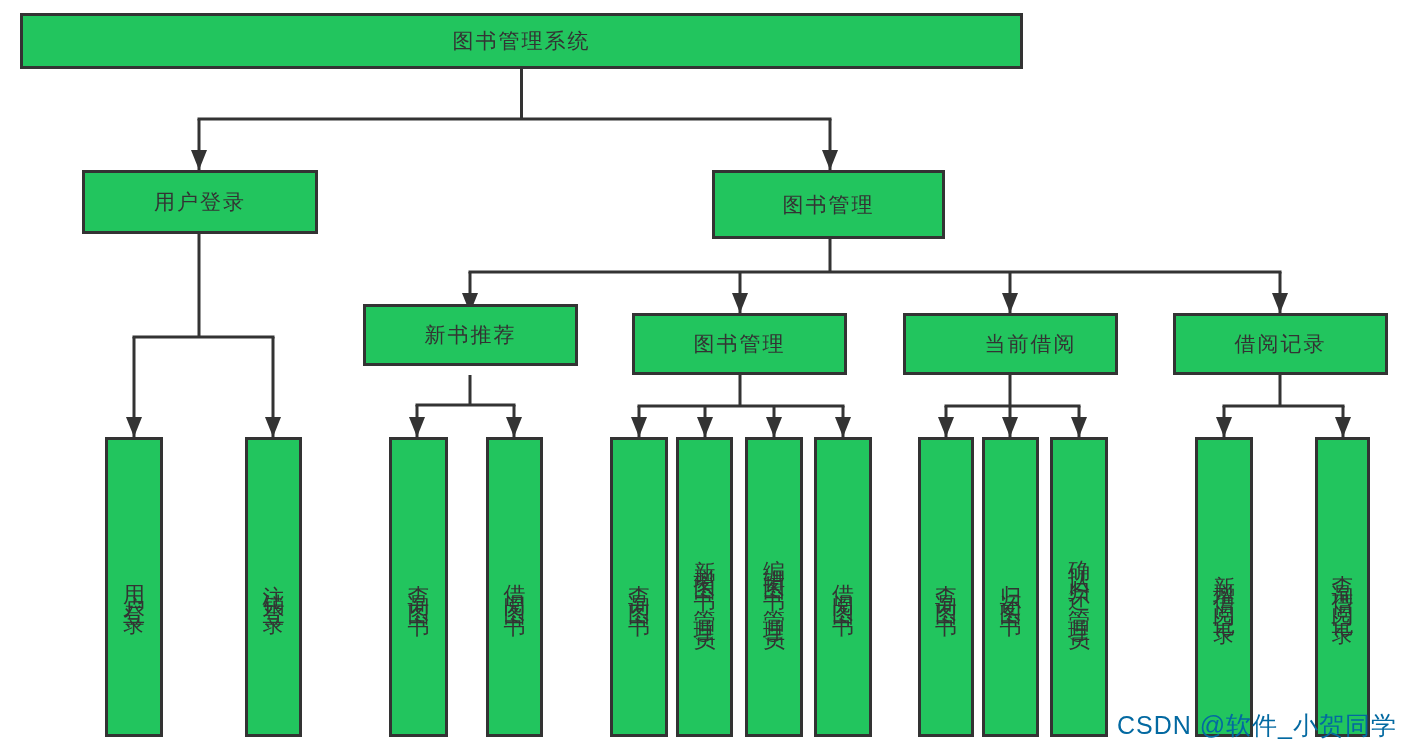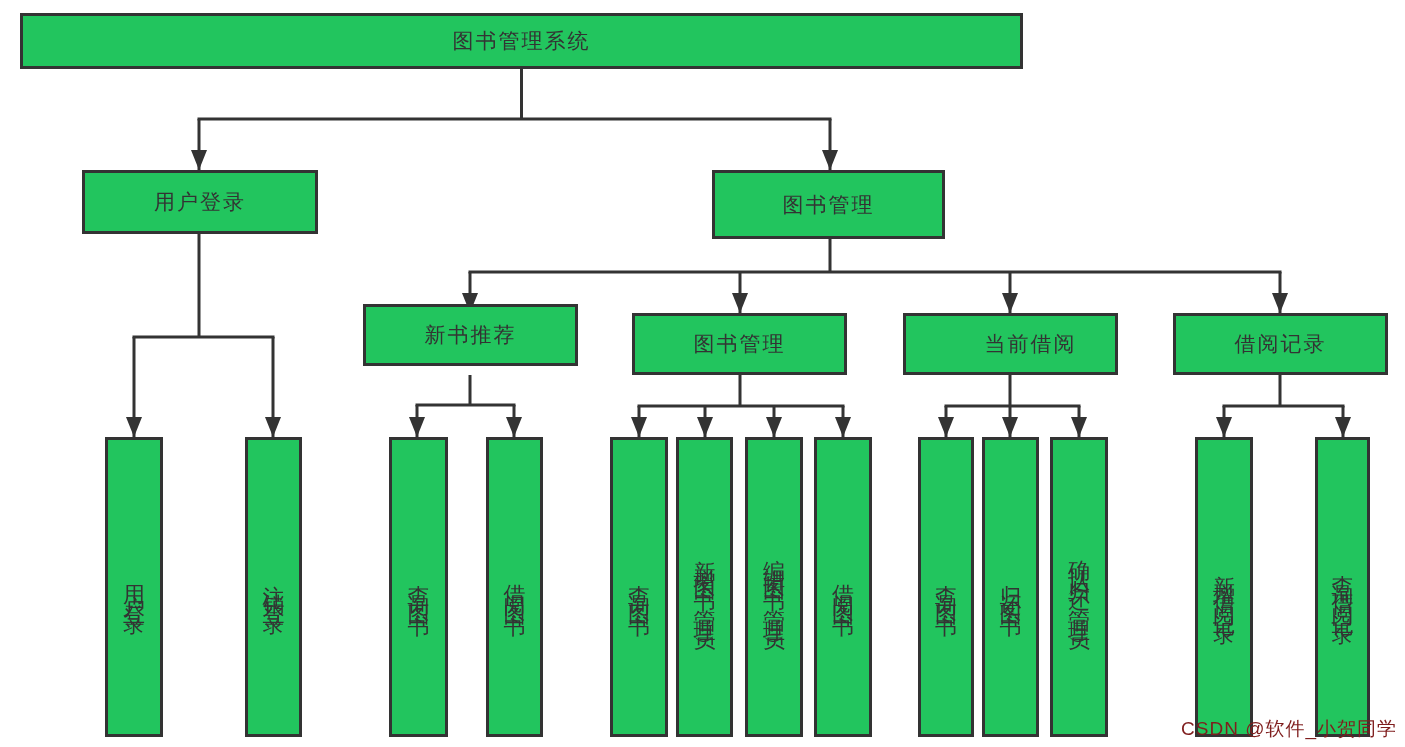--- a/index.html
+++ b/index.html
@@ -37,22 +37,22 @@
     writing-mode: vertical-rl;
     text-orientation: mixed;
     font-size: 22px;
     letter-spacing: 10px;
     line-height: 1;
   }
   .watermark {
     position: absolute;
     right: 8px;
     bottom: 5px;
-    font-size: 19px;
-    color: #7f1d1d;
+    font-size: 25px;
+    color: #0369a1;
     letter-spacing: 1px;
     white-space: nowrap;
   }
 </style>
 </head>
 <body>
 
 <div class="canvas">
 
   <svg class="connector-layer" width="1405" height="747" viewBox="0 0 1405 747" xmlns="http://www.w3.org/2000/svg">

